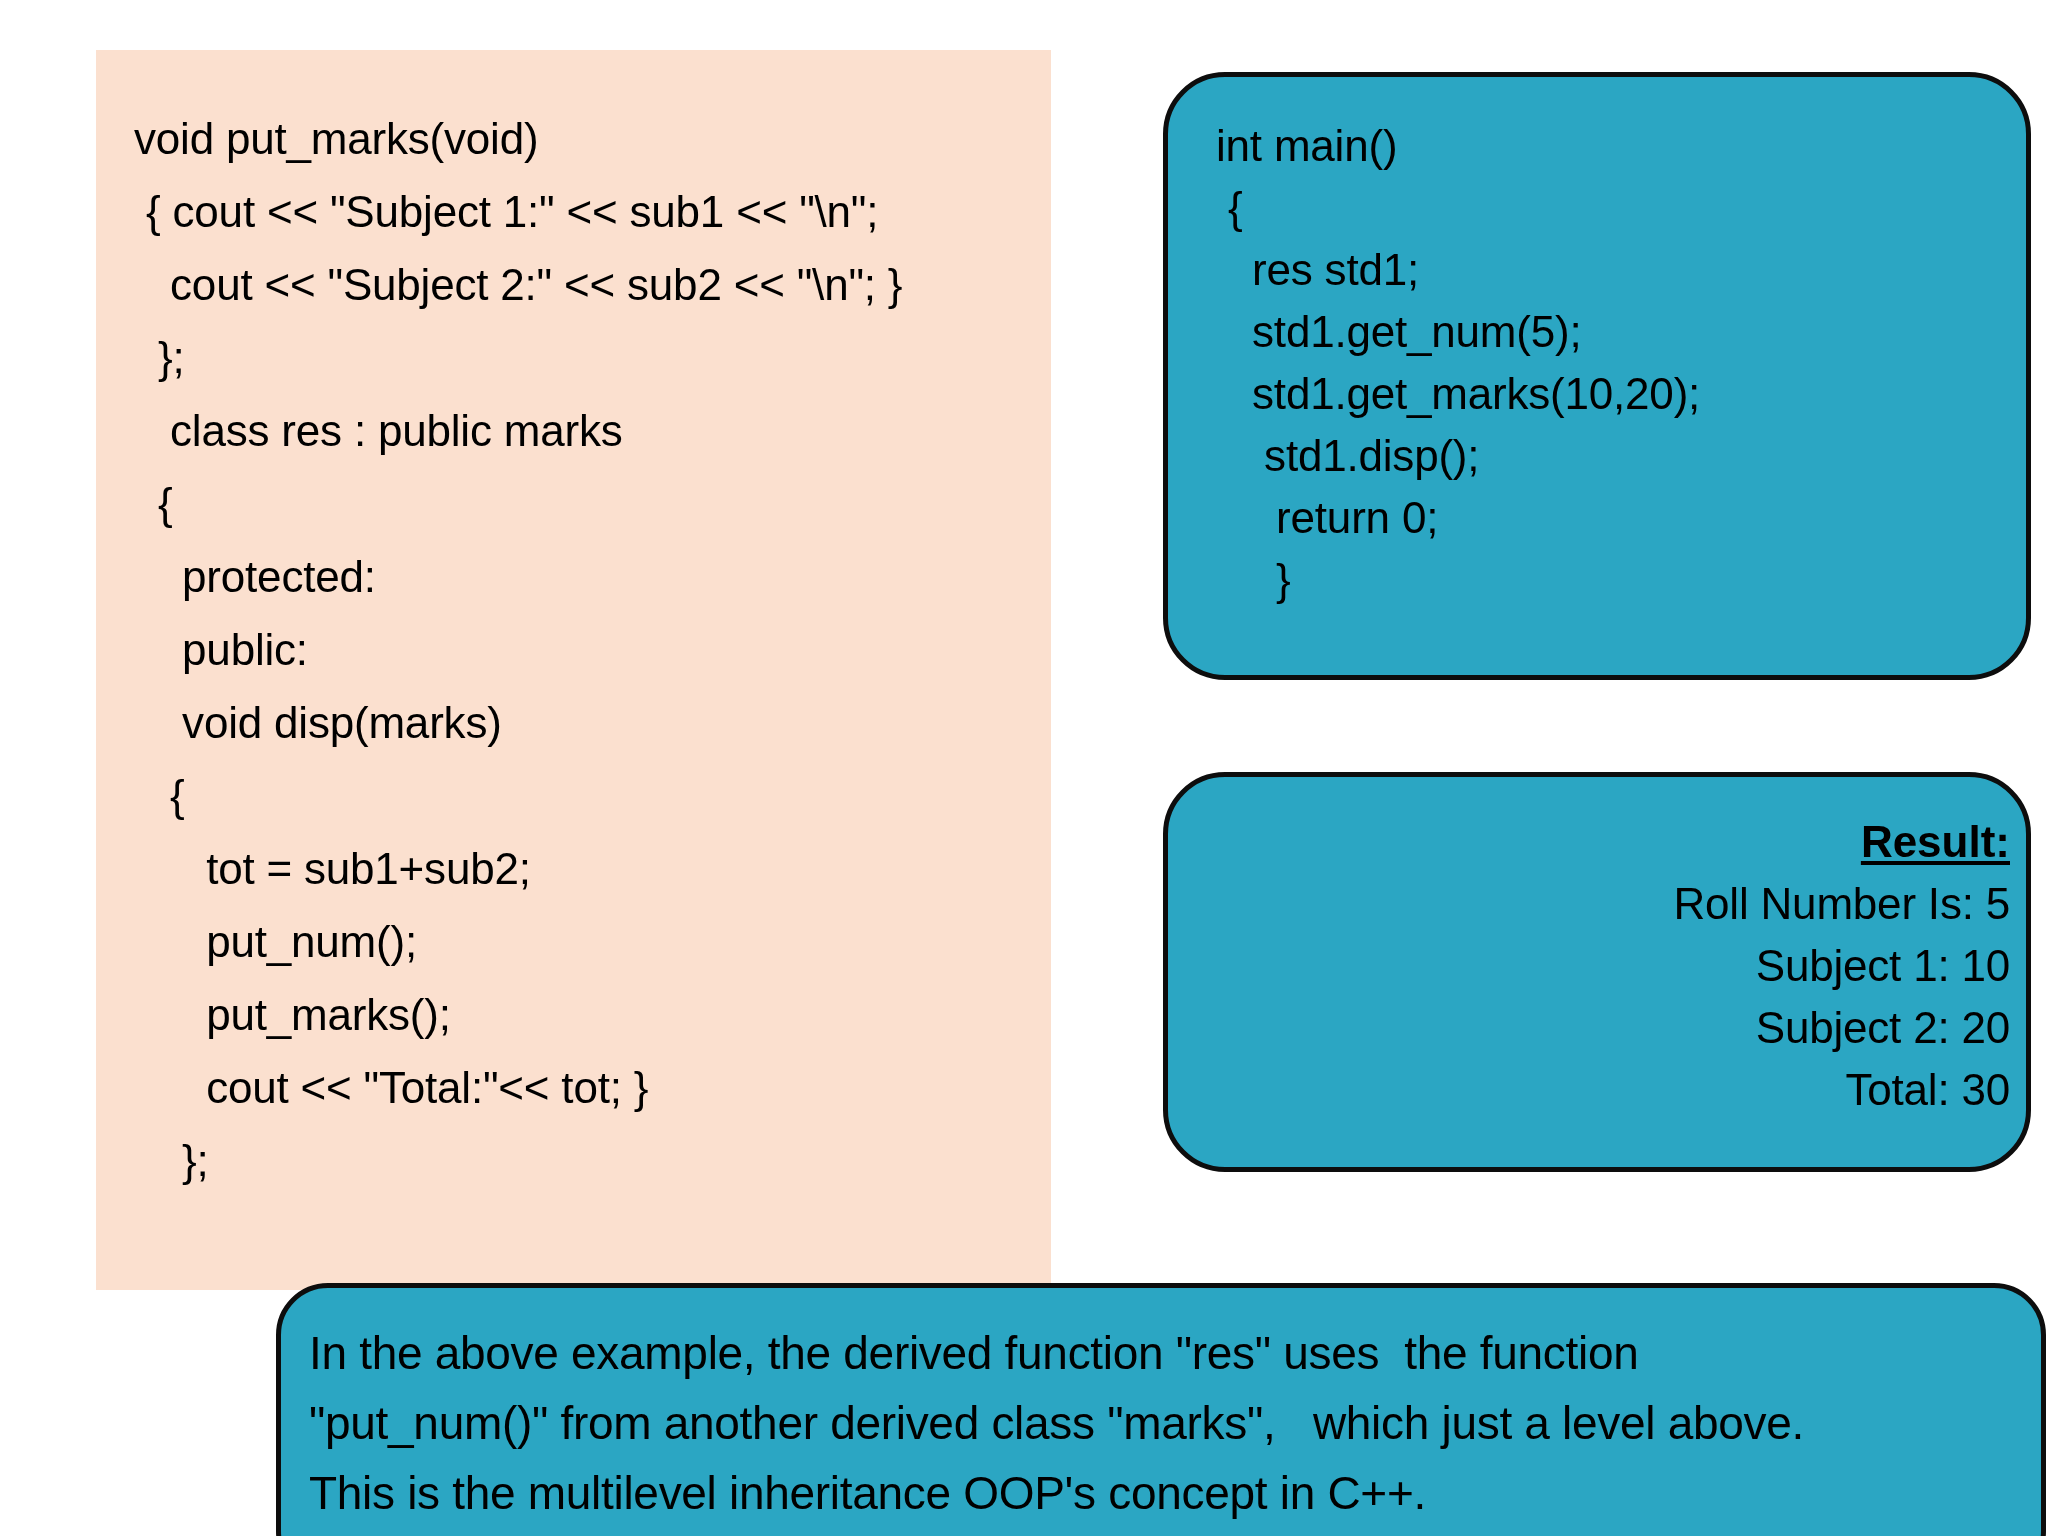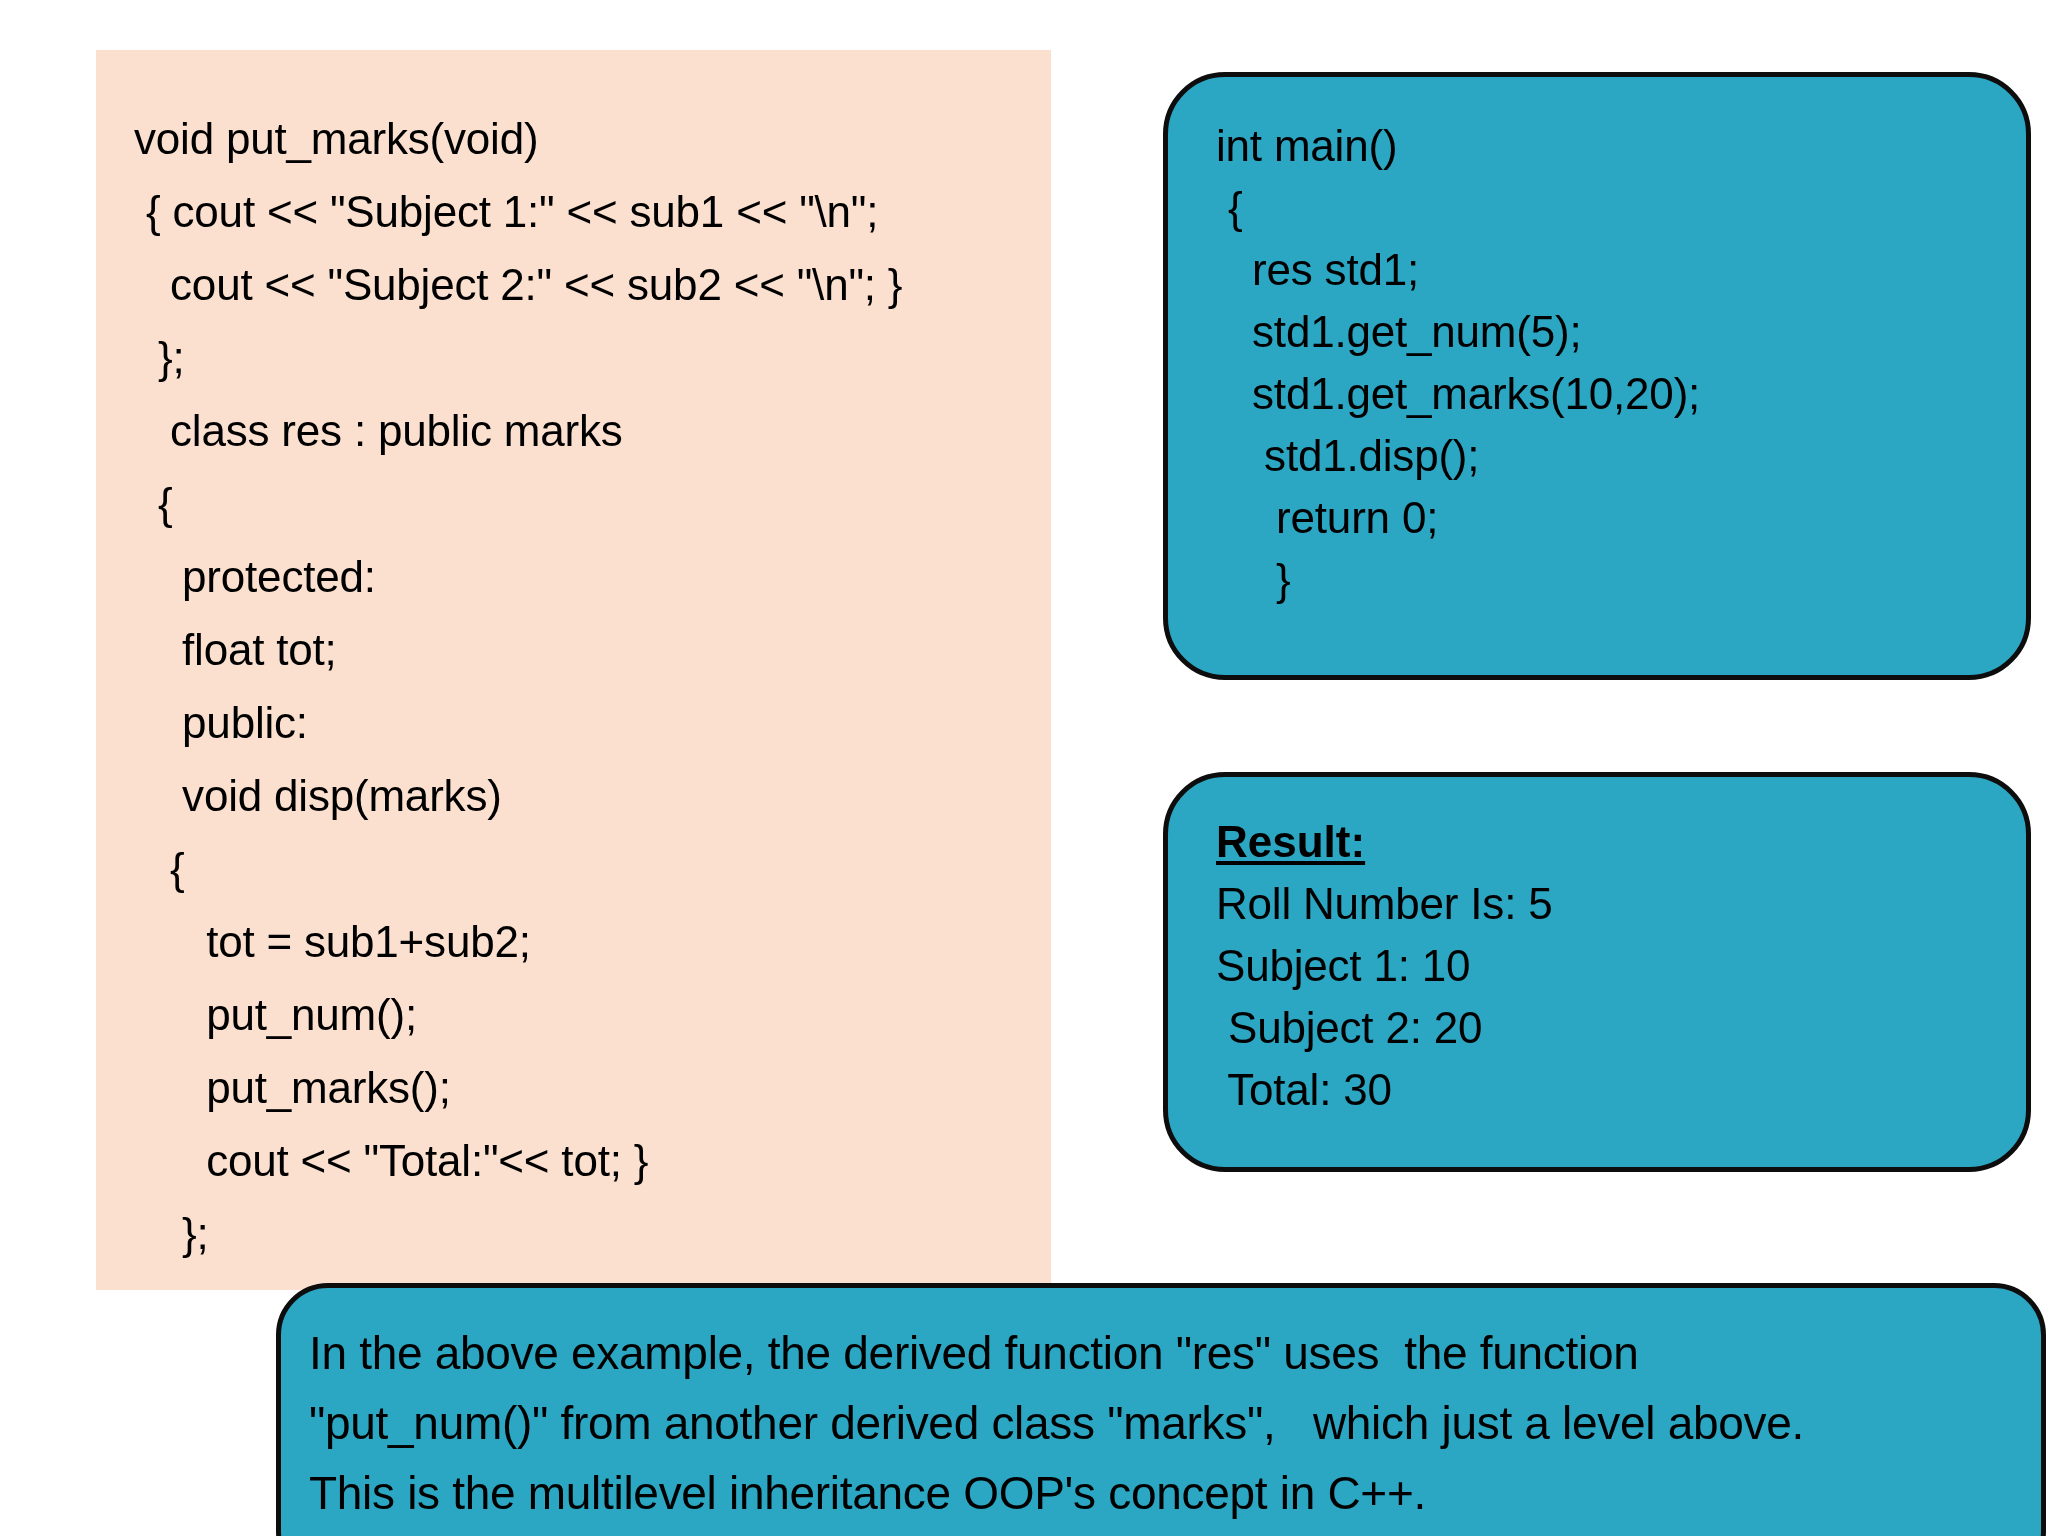--- a/index.html
+++ b/index.html
@@ -70,20 +70,21 @@
     left: 1152px;
     top: 772px;
     width: 868px;
     height: 400px;
   }
   .box-result .box-inner {
     position: absolute;
     left: 48px;
     top: 34px;
     right: 16px;
+    text-align: right;
   }
 
   .box-line {
     color: #000000;
     font-size: 44px;
     line-height: 62px;
     white-space: pre;
     letter-spacing: -0.2px;
   }
   .result-heading {
@@ -129,21 +130,20 @@
 
   <div class="code-panel">
     <div class="code-panel-inner">
       <div class="code-line">void put_marks(void)</div>
       <div class="code-line"> { cout &lt;&lt; "Subject 1:" &lt;&lt; sub1 &lt;&lt; "\n";</div>
       <div class="code-line">   cout &lt;&lt; "Subject 2:" &lt;&lt; sub2 &lt;&lt; "\n"; }</div>
       <div class="code-line">  };</div>
       <div class="code-line">   class res : public marks</div>
       <div class="code-line">  {</div>
       <div class="code-line">    protected:</div>
-      <div class="code-line">    float tot;</div>
       <div class="code-line">    public:</div>
       <div class="code-line">    void disp(marks)</div>
       <div class="code-line">   {</div>
       <div class="code-line">      tot = sub1+sub2;</div>
       <div class="code-line">      put_num();</div>
       <div class="code-line">      put_marks();</div>
       <div class="code-line">      cout &lt;&lt; "Total:"&lt;&lt; tot; }</div>
       <div class="code-line">    };</div>
     </div>
   </div>

